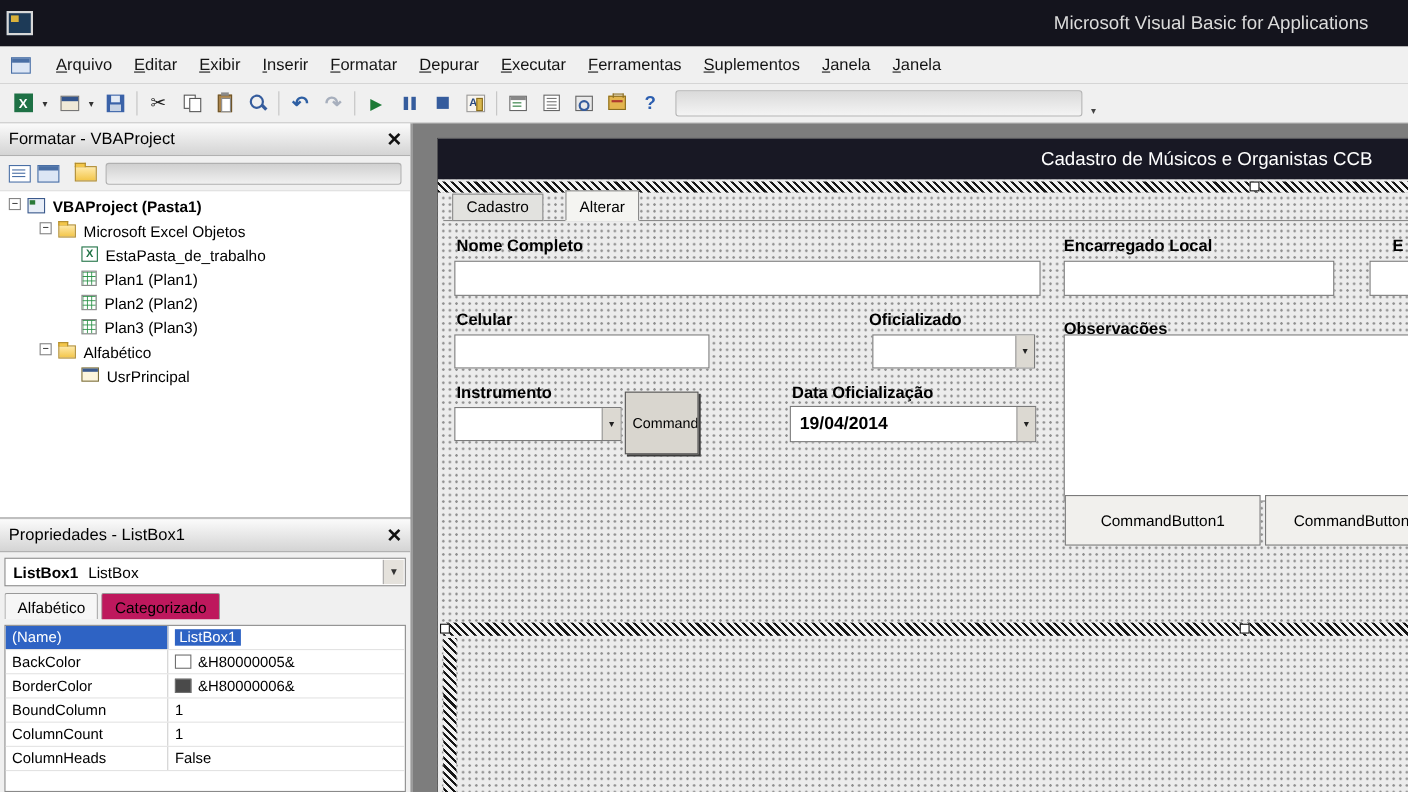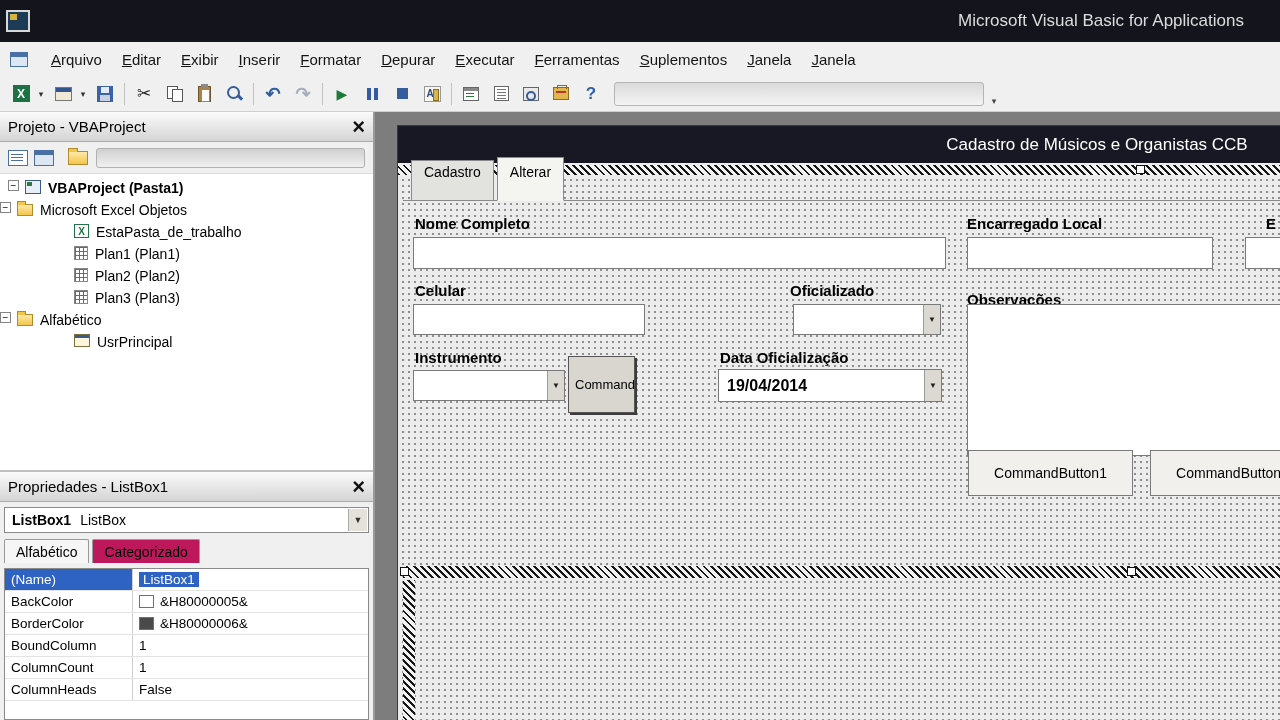--- a/index.html
+++ b/index.html
@@ -75,21 +75,21 @@
 .proj-tools{height:32px;display:flex;align-items:center;background:#f0f0f0;border-bottom:1px solid #dcdcdc;padding:0 8px}
 .pt-code{width:20px;height:16px;background:#fff;border:1px solid #4a6fa5;position:relative;margin-right:6px}
 .pt-code::before{content:"";position:absolute;left:2px;top:3px;width:12px;height:1px;background:#4a6fa5;box-shadow:0 3px 0 #4a6fa5,0 6px 0 #4a6fa5}
 .pt-obj{width:20px;height:16px;background:#dce6f5;border:1px solid #4a6fa5;position:relative;margin-right:14px}
 .pt-obj::before{content:"";position:absolute;left:0;top:0;right:0;height:4px;background:#4a6fa5}
 .pt-folder{width:20px;height:14px;background:linear-gradient(#ffe9a8,#f3c64a);border:1px solid #b08b2e;position:relative;margin-right:8px}
 .pt-folder::before{content:"";position:absolute;left:-1px;top:-4px;width:8px;height:3px;background:#f3c64a;border:1px solid #b08b2e;border-bottom:none}
 .pt-field{flex:1;height:20px;background:linear-gradient(#d0d0d0,#f0f0f0);border:1px solid #b0b0b0;border-radius:3px}
 .tree{background:#fff;height:296px;padding-top:6px;overflow:hidden}
 .tnode{height:22px;display:flex;white-space:nowrap;font-size:14px}
-.ind0{padding-left:8px}.ind1{}.ind2{padding-left:74px}
+.ind0{padding-left:8px}.ind1{padding-left:36px}.ind2{padding-left:74px}
 .expander{width:11px;height:11px;border:1px solid #848484;background:#fff;display:inline-flex;align-items:center;justify-content:center;font-size:10px;line-height:9px;margin-right:6px;flex:none}
 .expander::before{content:"−"}
 .mi{display:inline-block;position:relative;margin-right:7px;flex:none}
 .mi-project{width:16px;height:14px;background:#e8eef8;border:1px solid #3c5a8c}
 .mi-project::before{content:"";position:absolute;left:1px;top:1px;width:5px;height:4px;background:#2a7a3b}
 .mi-folder{width:16px;height:12px;background:linear-gradient(#ffe9a8,#f3c64a);border:1px solid #b08b2e;margin-top:2px}
 .mi-folder::before{content:"";position:absolute;left:-1px;top:-4px;width:7px;height:3px;background:#f3c64a;border:1px solid #b08b2e;border-bottom:none}
 .mi-excel{width:15px;height:14px;background:#fff;border:1px solid #217346;color:#217346;font-size:10px;font-weight:bold;display:inline-flex;align-items:center;justify-content:center}
 .mi-excel::before{content:"X"}
 .mi-sheet{width:14px;height:14px;background-color:#fff;border:1px solid #888;background-image:linear-gradient(#2a9147 1px,transparent 1px),linear-gradient(90deg,#2a9147 1px,transparent 1px);background-size:4px 4px}
@@ -102,40 +102,40 @@
 .props-combo{margin:5px 4px 0 4px;height:26px;background:#fff;border:1px solid #8a8a8a;display:flex;align-items:center;padding-left:7px;position:relative;font-size:14px}
 .props-combo .obj-name{font-weight:bold}
 .props-combo .obj-type{margin-left:9px}
 .combo-btn{position:absolute;right:1px;top:1px;bottom:1px;width:19px;background:#e5e2dc;border-left:1px solid #aaa;display:flex;align-items:center;justify-content:center;font-size:9px;color:#333}
 .combo-btn::before{content:"▼"}
 .props-tabs{display:flex;padding:6px 4px 0 4px;height:30px}
 .ptab{padding:4px 11px;font-size:14px;border:1px solid #999;border-bottom:none;background:#be185d;margin-right:3px;border-radius:2px 2px 0 0}
 .ptab.active{background:#f6f6f6;z-index:2;position:relative}
 .pgrid{position:absolute;left:4px;right:4px;top:96px;bottom:0;border:1px solid #8a8a8a;background:#fff;overflow:hidden}
 .prow{display:flex;height:22px;border-bottom:1px solid #e3e3e3;font-size:13.5px;align-items:stretch}
-.pname{width:128px;padding-left:6px;border-right:1px solid #cfcfcf;display:flex;align-items:center}
+.pname{width:148px;padding-left:6px;border-right:1px solid #cfcfcf;display:flex;align-items:center}
 .pval{flex:1;padding-left:6px;display:flex;align-items:center;gap:6px}
 .prow.selected .pname{background:#2e63c4;color:#fff}
 .prow.selected .selval{background:#2e63c4;color:#fff;padding:0 4px}
 .swatch{width:15px;height:13px;border:1px solid #707070;flex:none}
 .swatch-light{background:#ffffff}
 .swatch-dark{background:#4a4a4a}
 
 
 .designer{position:absolute;left:377px;top:112px;right:0;bottom:0;background:#7d7d7d;overflow:hidden;z-index:10}
 .form-window{position:absolute;left:20px;top:13px;width:1400px;height:700px;background:#ececec;border:1px solid #3a3a3a}
 .form-titlebar{height:37px;background:#181824;color:#fff;display:flex;align-items:center;justify-content:center;font-size:17px}
 .form-canvas{position:absolute;left:0;top:37px;right:0;bottom:0;background-image:radial-gradient(circle,#8f8f8f 1px,transparent 1.3px);background-size:6px 6px;background-position:2px 2px}
 .hatch{position:absolute;background:repeating-linear-gradient(45deg,#161616 0 2px,#f2f2f2 2px 5px)}
 .hatch-top{left:0;right:0;top:2px;height:10px}
 .hatch-bottom{left:5px;right:0;top:403px;height:12px}
 .hatch-left{left:5px;top:417px;width:12px;bottom:0}
 .grip{position:absolute;width:9px;height:9px;background:#fff;border:1px solid #111;z-index:6}
 .ftabs{position:absolute;left:13px;top:13px;height:25px;display:flex;align-items:flex-end;z-index:3}
-.ftab{padding:3px 12px 20px 12px;font-size:14px;border:1px solid #8a8a8a;background:#e2e2df;margin-right:3px}
+.ftab{padding:3px 12px 4px 12px;font-size:14px;border:1px solid #8a8a8a;background:#e2e2df;margin-right:20px}
 .ftab.active{background:#f4f4f1;border-bottom:1px solid #f4f4f1;padding-top:6px;position:relative;z-index:4}
 .page-top{position:absolute;left:5px;right:0;top:37px;height:1px;background:#8a8a8a;z-index:1}
 .flabel{position:absolute;font-weight:bold;font-size:15px;white-space:nowrap;z-index:2}
 .ftextbox{position:absolute;background:#fff;border:1px solid #7a7a7a;z-index:2}
 .fcombo{position:absolute;background:#fff;border:1px solid #7a7a7a;z-index:2;display:flex;align-items:center}
 .fcombo .dd{position:absolute;right:0;top:0;bottom:0;width:17px;background:#dcd9d2;border-left:1px solid #9a9a9a;display:flex;align-items:center;justify-content:center;font-size:8px;color:#222}
 .fcombo .dd::before{content:"▼"}
 .fcombo .cval{padding-left:8px;font-weight:bold;font-size:16px}
 .fbutton{position:absolute;background:#f1f0ed;border:1px solid #7a7a7a;display:flex;align-items:center;justify-content:center;font-size:14px;z-index:2;white-space:nowrap;overflow:hidden}
 .clipped-btn{background:#d9d6cf;border:1px solid #555;box-shadow:2px 2px 0 #3c3c3c;justify-content:flex-start;padding-left:6px;font-size:13px}
@@ -215,21 +215,21 @@
     </span>
   <span class="tb ic-help"></span>
   <span class="tb-field"></span>
   <span class="tb-more"></span>
 </div>
 
 <div class="left-col">
 
   <div class="panel-project">
     <div class="panel-header">
-      <span>Projeto - VBAProject</span>
+      <span>Formatar - VBAProject</span>
       <span class="close-x"></span>
     </div>
     <div class="proj-tools">
       <span class="pt-code"></span>
       <span class="pt-obj"></span>
       <span class="pt-folder"></span>
       <span class="pt-field"></span>
     </div>
     <div class="tree">
       <div class="tnode ind0">
@@ -368,21 +368,21 @@
       </div>
 
       <div class="fbutton clipped-btn" style="left:170px;top:193px;width:67px;height:57px">CommandButton</div>
 
       <span class="flabel" style="left:322px;top:186px">Data Oficialização</span>
       <div class="fcombo" style="left:320px;top:206px;width:224px;height:33px">
         <span class="cval">19/04/2014</span>
         <span class="dd"></span>
       </div>
 
-      <div class="fbutton" style="left:570px;top:287px;width:165px;height:46px">CommandButton1</div>
+      <div class="fbutton" style="left:570px;top:287px;width:178px;height:46px">CommandButton1</div>
       <div class="fbutton" style="left:752px;top:287px;width:165px;height:46px">CommandButton2</div>
 
       <div class="hatch hatch-bottom"></div>
       <div class="hatch hatch-left"></div>
       <span class="grip" style="left:2px;top:404px"></span>
       <span class="grip" style="left:729px;top:404px"></span>
     </div>
   </div>
 </div>
 

